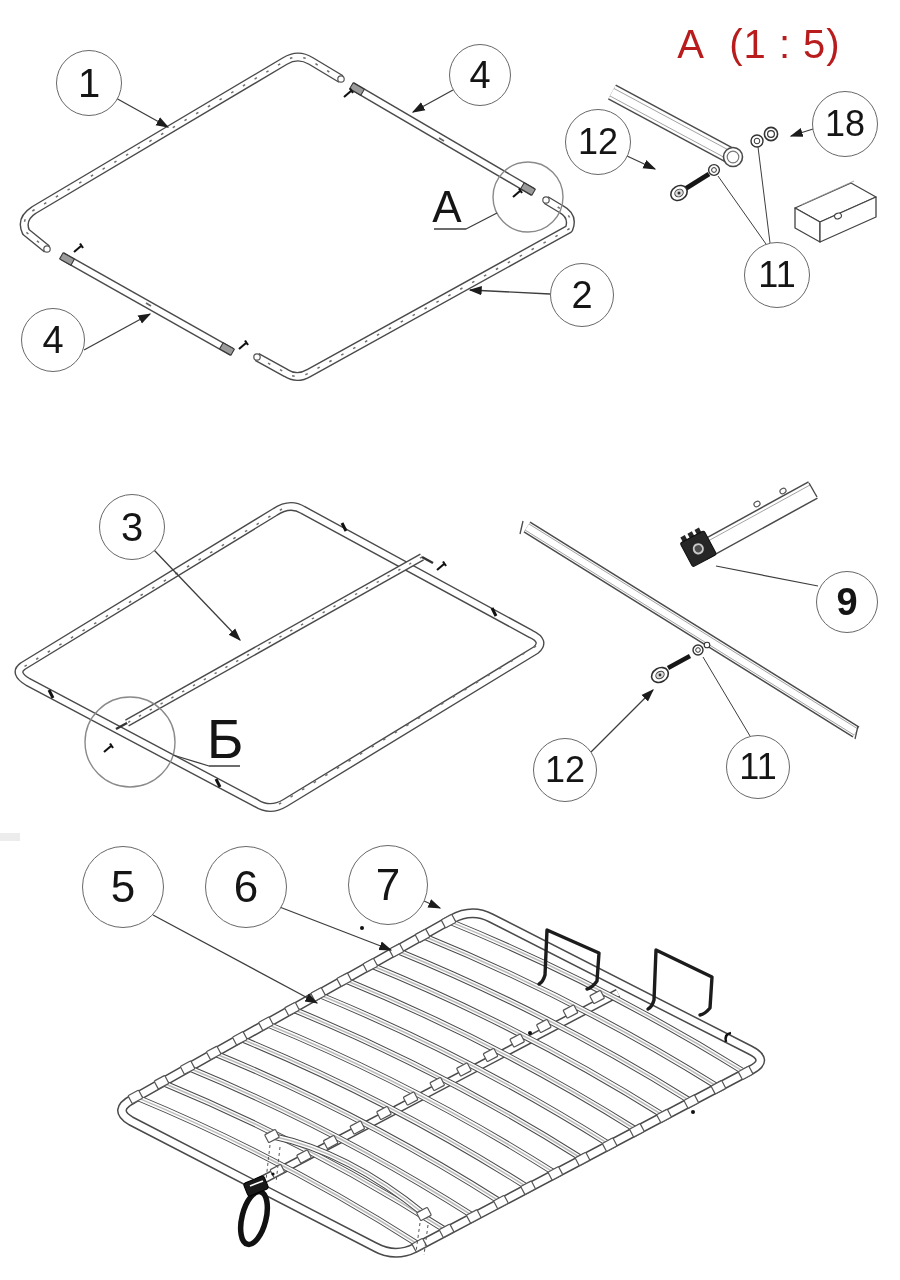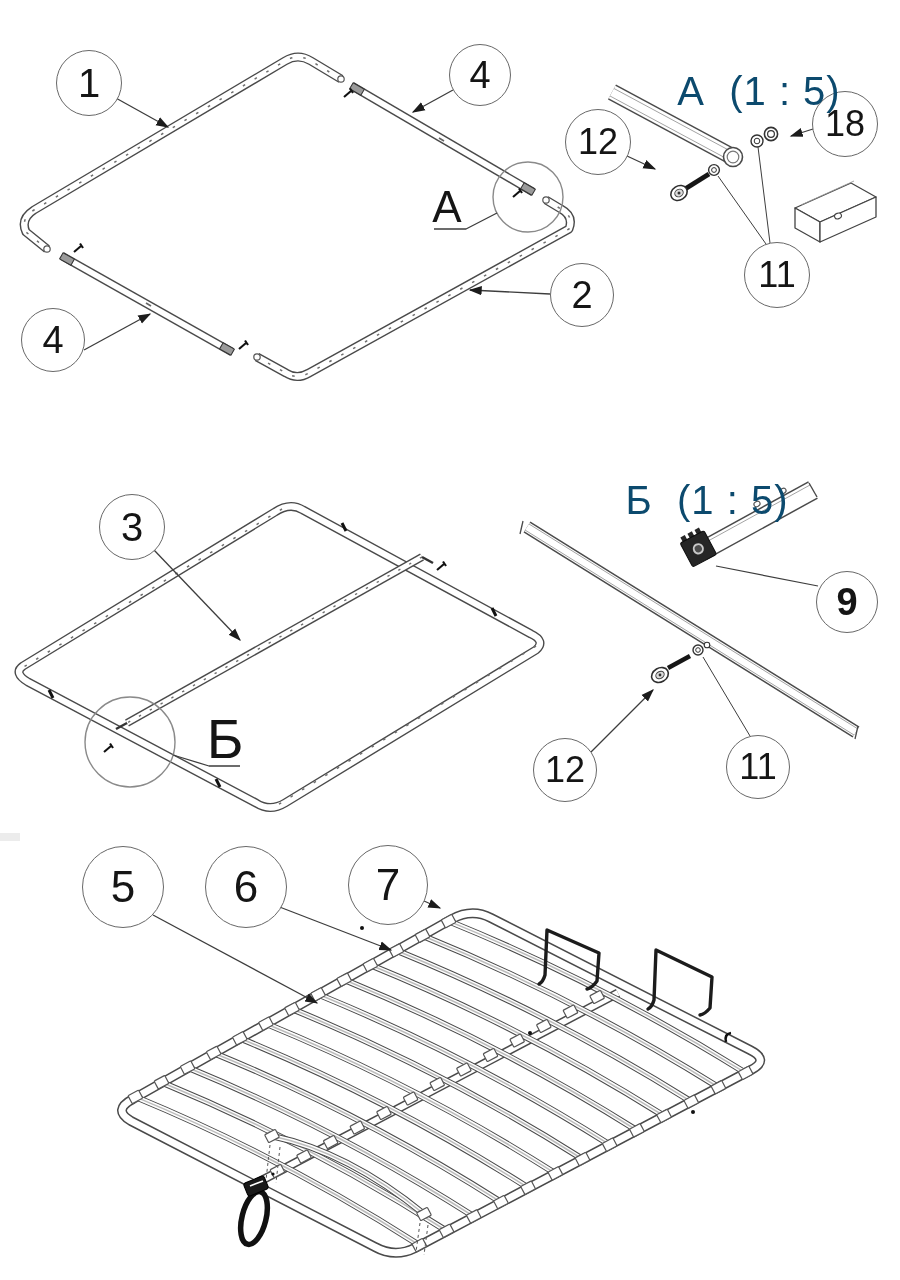--- a/index.html
+++ b/index.html
@@ -10,22 +10,22 @@
   .art{position:absolute;left:0;top:0;width:900px;height:1280px;}
   .balloon{
     position:absolute;border:1.7px solid #686868;border-radius:50%;background:#fff;
     display:flex;align-items:center;justify-content:center;color:#151515;
     box-sizing:border-box;line-height:1;
   }
   .marker-letter{
     position:absolute;transform:translate(-50%,-50%);color:#151515;line-height:1;
   }
   .detail-title{
-    position:absolute;transform:translate(-50%,-50%);color:#0c4a6e;line-height:1;
-    white-space:pre;letter-spacing:1px;margin-top:47px;
+    position:absolute;transform:translate(-50%,-50%);color:#b91c1c;line-height:1;
+    white-space:pre;letter-spacing:1px;
   }
 </style>
 </head>
 <body>
 
 <div class="canvas">
 
 <svg class="art" viewBox="0 0 900 1280" xmlns="http://www.w3.org/2000/svg">
   <defs>
     <marker id="arw" markerWidth="11" markerHeight="9" refX="9" refY="4.5" orient="auto">
@@ -364,15 +364,14 @@
       <span>6</span>
     </div>
 <div class="balloon" style="left:348px;top:845px;width:80px;height:80px;font-size:44px;">
       <span>7</span>
     </div>
 
 <div class="marker-letter" style="left:447px;top:207px;font-size:44px;"><span>А</span></div>
 <div class="marker-letter" style="left:225px;top:739px;font-size:56px;"><span>Б</span></div>
 
 <div class="detail-title" style="left:759px;top:44px;font-size:40px;">А  (1 : 5)</div>
-<div class="detail-title" style="left:707px;top:453px;font-size:40px;">Б  (1 : 5)</div>
 
 </div>
 
 </body></html>

